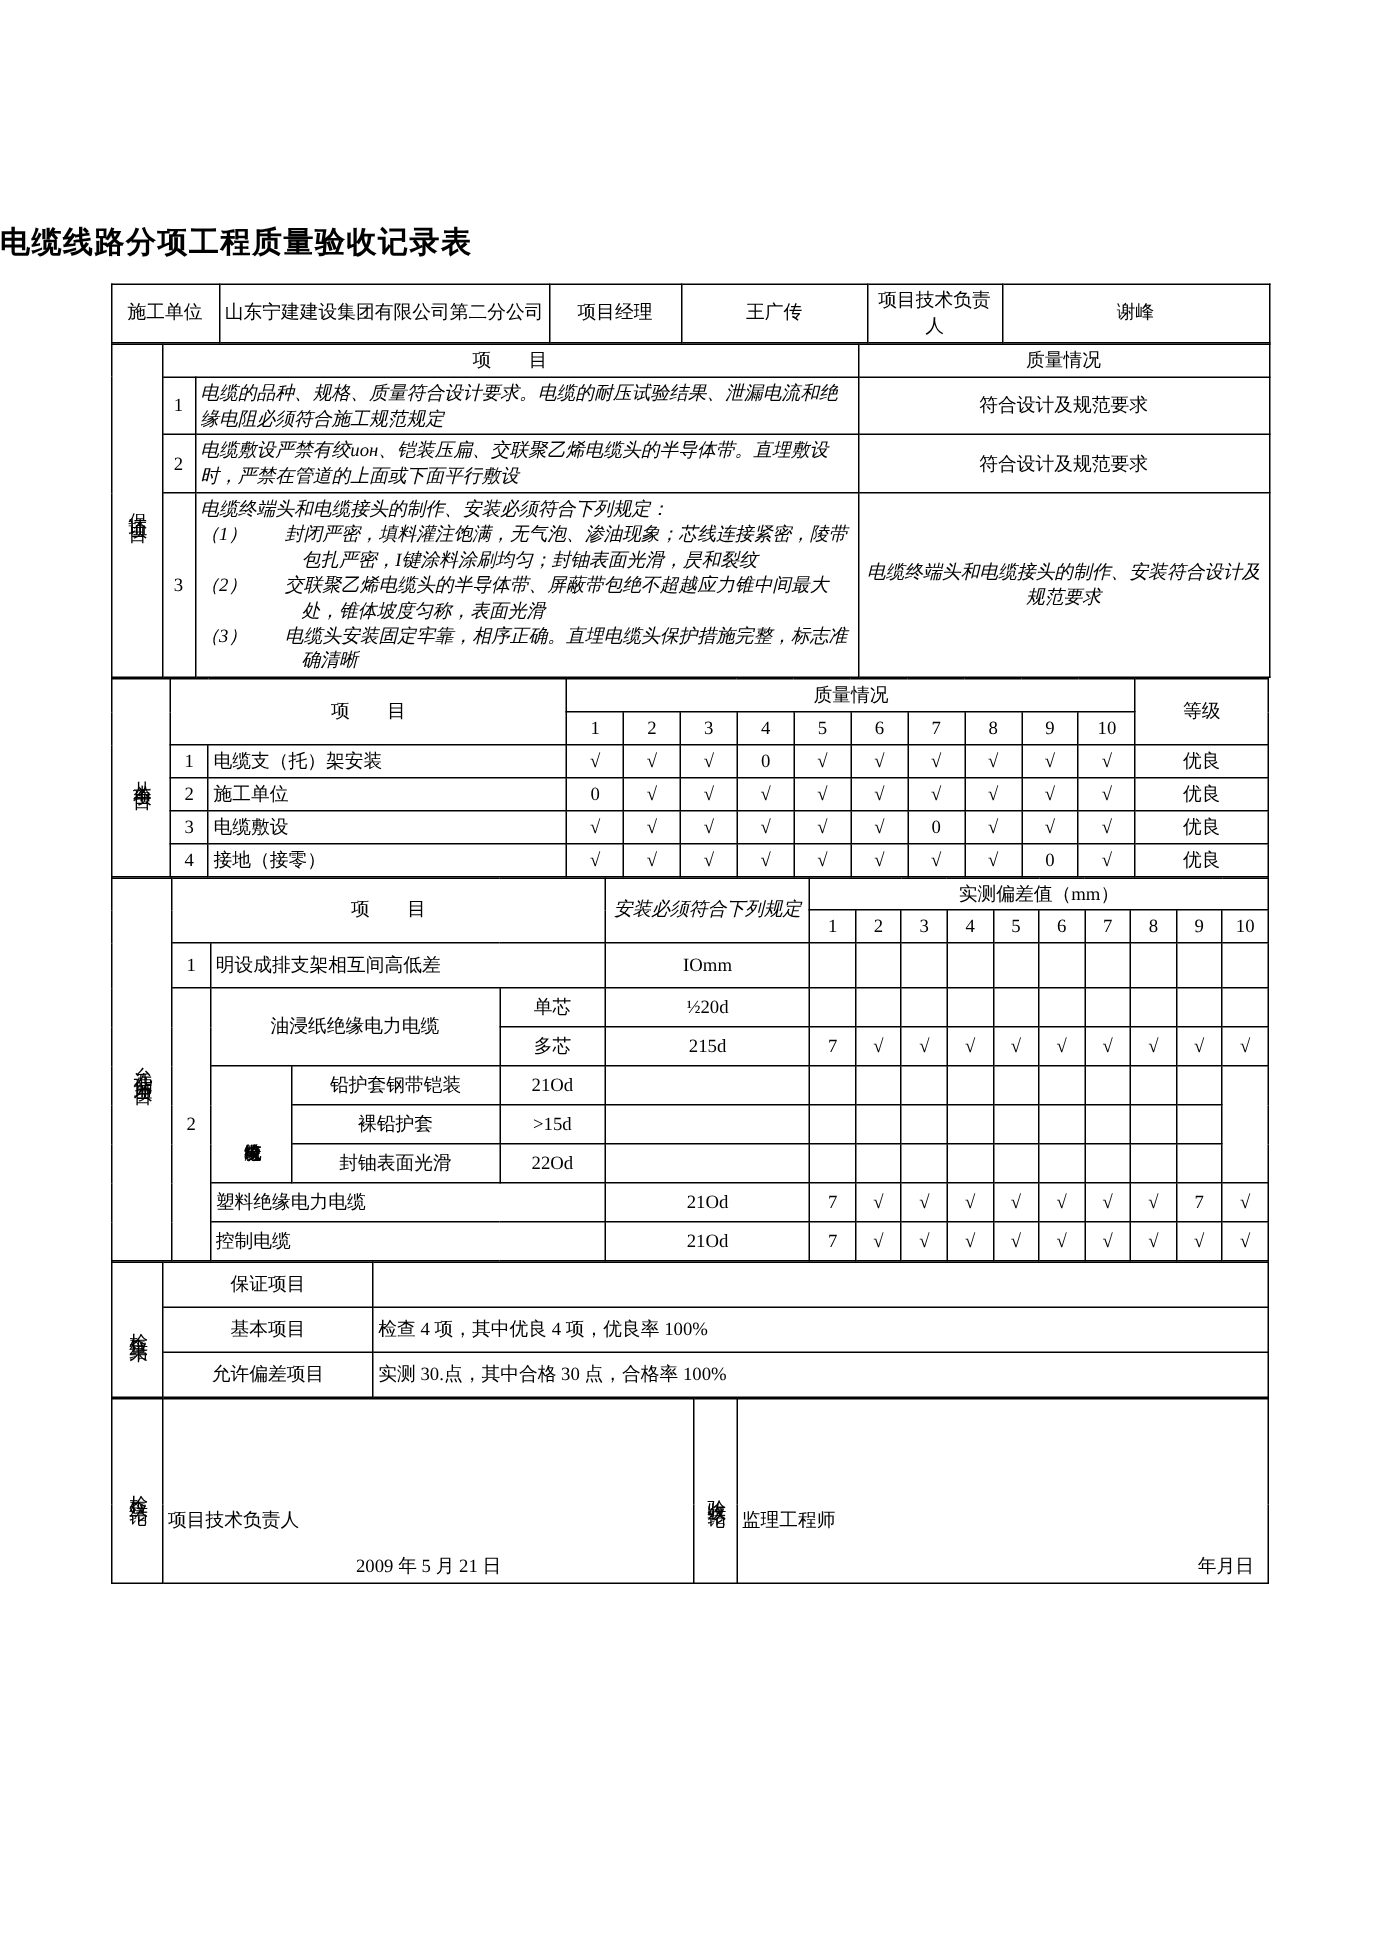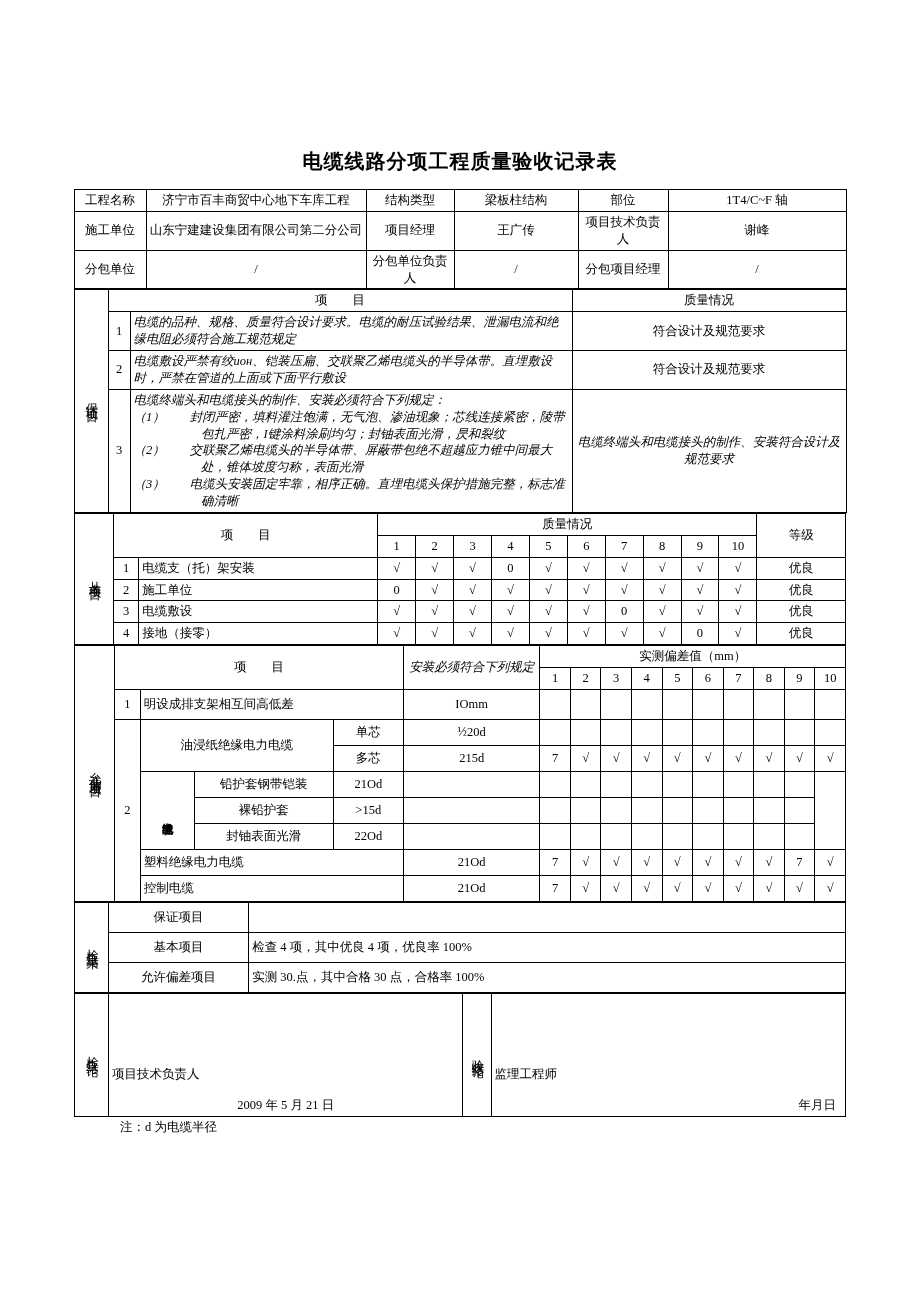--- a/index.html
+++ b/index.html
@@ -10,21 +10,20 @@
     color:#000;
     -webkit-font-smoothing:none;
   }
   .page{
     position:relative;
     width:920px;height:1301px;
     box-sizing:border-box;
     padding:0;
   }
   .title{
-    text-align:center;
     font-size:20px;
     font-weight:bold;
     font-family:"Liberation Serif", serif;
     margin:0;
     padding-top:148px;
     padding-bottom:14px;
     letter-spacing:1px;
   }
   table{
     border-collapse:collapse;
@@ -78,42 +77,26 @@
     <colgroup>
       <col style="width:72px">
         <col style="width:220px">
       <col style="width:88px">
         <col style="width:124px">
       <col style="width:90px">
         <col style="width:178px">
     </colgroup>
     <tbody>
       <tr>
-        <td class="c">工程名称</td>
-        <td class="c">济宁市百丰商贸中心地下车库工程</td>
-        <td class="c">结构类型</td>
-        <td class="c">梁板柱结构</td>
-        <td class="c">部位</td>
-        <td class="c">1T4/C~F 轴</td>
-      </tr>
-      <tr>
         <td class="c">施工单位</td>
         <td class="c">山东宁建建设集团有限公司第二分公司</td>
         <td class="c">项目经理</td>
         <td class="c">王广传</td>
         <td class="c">项目技术负责人</td>
         <td class="c">谢峰</td>
-      </tr>
-      <tr>
-        <td class="c">分包单位</td>
-        <td class="c">/</td>
-        <td class="c">分包单位负责人</td>
-        <td class="c">/</td>
-        <td class="c">分包项目经理</td>
-        <td class="c">/</td>
       </tr>
     </tbody>
   </table>
 
   <table class="main" style="border-top:none">
     <colgroup>
       <col style="width:34px">
         <col style="width:22px">
       <col style="width:442px">
         <col style="width:274px">
@@ -472,15 +455,14 @@
           <div style="text-align:center;margin-top:14px">2009 年 5 月 21 日</div>
         </td>
         <td style="height:46px;border-top:none;vertical-align:top">
           <div class="l">监理工程师</div>
           <div style="text-align:right;margin-top:14px;padding-right:6px">年月日</div>
         </td>
       </tr>
     </tbody>
   </table>
 
-  <div class="note">注：d 为电缆半径</div>
 
 </div>
 
 </body></html>

